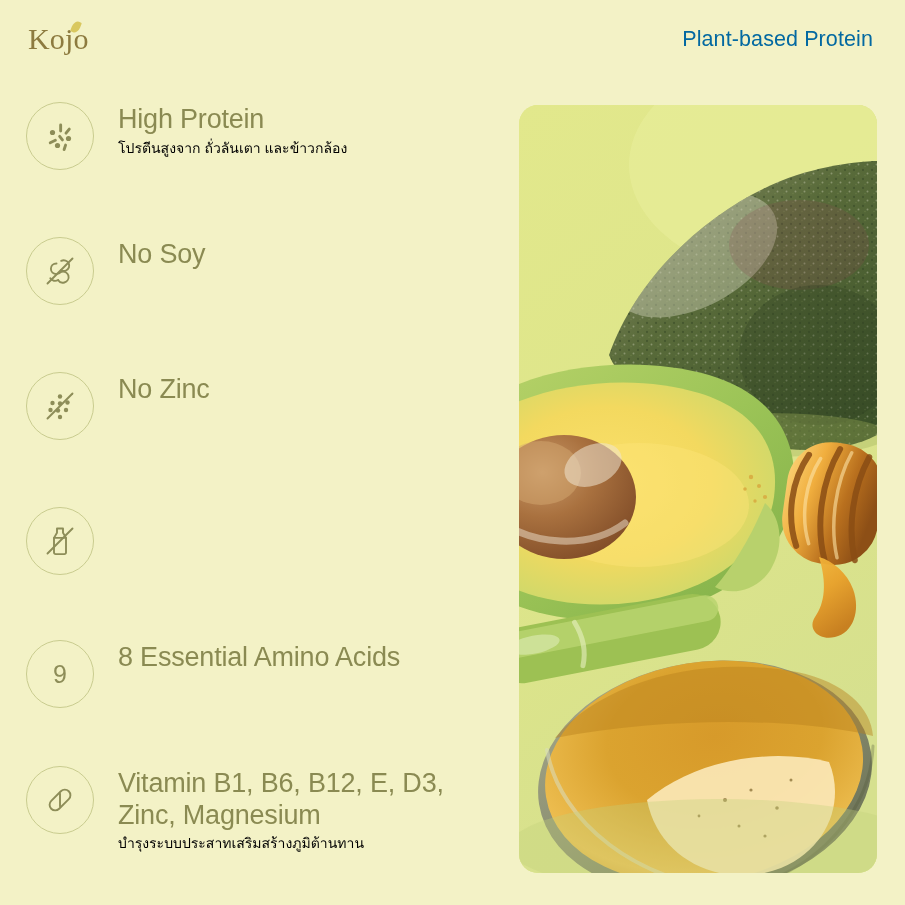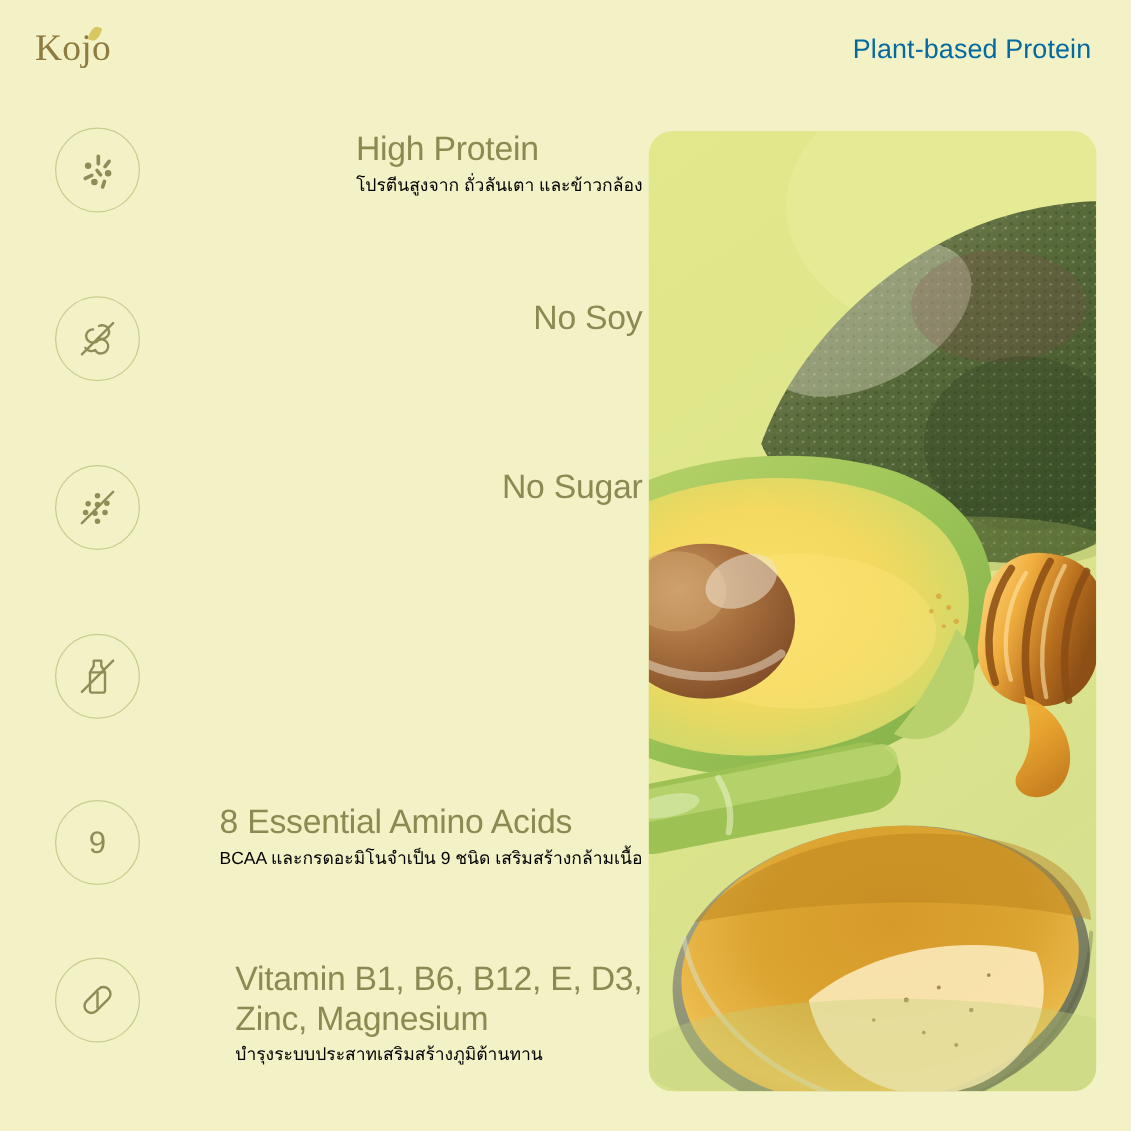--- a/index.html
+++ b/index.html
@@ -67,25 +67,24 @@
   .features {
     position: absolute;
     left: 0;
     top: 96px;
     width: 500px;
     height: 800px;
   }
 
   .feature {
     position: absolute;
-    left: 44px;
+    left: 26px;
     width: 470px;
     display: flex;
     align-items: flex-start;
-    justify-content: space-between;
   }
 
   .icon-wrap {
     flex: 0 0 auto;
     width: 68px;
     height: 68px;
     border-radius: 50%;
     border: 1.4px solid #c9cc8f;
     display: flex;
     align-items: center;
@@ -117,21 +116,21 @@
 
   .icon-num {
     font-size: 25px;
     color: #8d8d58;
     font-weight: 400;
     line-height: 1;
   }
 
   
   .f0 { top: 6px; }
-  .f1 { top: 141px; gap: 12px; }
+  .f1 { top: 141px; }
   .f2 { top: 276px; }
   .f3 { top: 411px; }
   .f4 { top: 544px; }
   .f5 { top: 670px; }
 
   
   .photo-panel {
     position: absolute;
     left: 519px;
     top: 105px;
@@ -208,21 +207,21 @@
             <circle cx="31.5" cy="20.5" r="2.2"></circle>
             <circle cx="14.5" cy="28" r="2.2"></circle>
             <circle cx="22" cy="28.5" r="2.2"></circle>
             <circle cx="30" cy="28" r="2.2"></circle>
             <circle cx="24" cy="35" r="2.2"></circle>
           </g>
           <path d="M36.5 11.5 11.5 36.5" fill="none" stroke="#8d8d58" stroke-width="1.9" stroke-linecap="round"></path>
         </svg>
       </div>
       <div class="feature-text">
-        <div class="feature-title">No Sugar</div>
+        <div class="feature-title">No Zinc</div>
 
       </div>
     </div>
 
     <div class="feature f3">
       <div class="icon-wrap">
         <svg viewBox="0 0 48 48" width="48" height="48">
           <g fill="none" stroke="#8d8d58" stroke-width="1.9" stroke-linecap="round" stroke-linejoin="round">
             <path d="M21 11.5h6v4.2l3 5.2v14.6a1.6 1.6 0 0 1-1.6 1.6h-8.8a1.6 1.6 0 0 1-1.6-1.6V20.9l3-5.2z"></path>
             <path d="M18 20.9h12"></path>
@@ -231,21 +230,20 @@
         </svg>
       </div>
     </div>
 
     <div class="feature f4">
       <div class="icon-wrap">
         <span class="icon-num">9</span>
       </div>
       <div class="feature-text">
         <div class="feature-title">8 Essential Amino Acids</div>
-        <div class="feature-sub">BCAA และกรดอะมิโนจำเป็น 9 ชนิด เสริมสร้างกล้ามเนื้อ</div>
       </div>
     </div>
 
     <div class="feature f5">
       <div class="icon-wrap">
         <svg viewBox="0 0 48 48" width="48" height="48">
           <g fill="none" stroke="#8d8d58" stroke-width="1.9" stroke-linecap="round" stroke-linejoin="round">
             <rect x="11.6" y="18.4" width="24.8" height="11.2" rx="5.6" transform="rotate(-45 24 24)"></rect>
             <path d="M19.6 28.4 28.4 19.6" transform="rotate(-45 24 24)"></path>
           </g>

